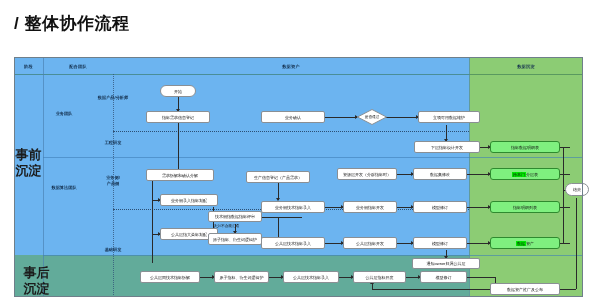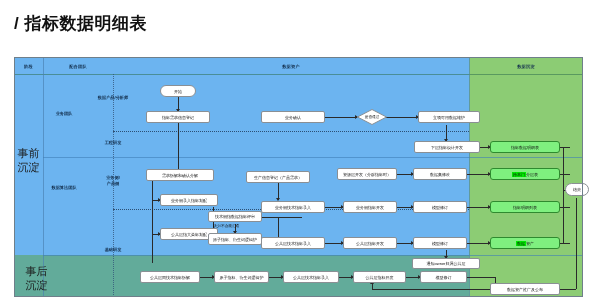--- a/index.html
+++ b/index.html
@@ -45,21 +45,21 @@
   
   .hsep{position:absolute;left:29px;width:540px;height:1px;background:#3f7fb8;opacity:.6;}
   .hsep-d{position:absolute;left:99px;width:356px;height:0;border-top:1px dotted #2b4f74;}
 
   
   .lane-lbl{
     position:absolute;font-size:4.2px;color:#14304e;font-weight:bold;
     text-align:center;line-height:1.5;white-space:nowrap;
   }
   .stage-lbl{
-    position:absolute;font-size:11px;color:#1b1b1b;font-weight:normal;
+    position:absolute;font-size:13px;color:#1b1b1b;font-weight:bold;
     text-align:center;line-height:1.25;white-space:pre-line;
   }
 
   
   .node{
     position:absolute;box-sizing:border-box;
     background:#ffffff;border:1px solid #8a8f94;border-radius:2px;
     display:flex;align-items:center;justify-content:center;
     font-size:4px;color:#121212;line-height:1.25;text-align:center;
     padding:0 1px;white-space:nowrap;overflow:hidden;
@@ -83,21 +83,21 @@
   .arw.r{border-left:3px solid #2a2a2a;border-top:2px solid transparent;border-bottom:2px solid transparent;}
   .arw.l{border-right:3px solid #2a2a2a;border-top:2px solid transparent;border-bottom:2px solid transparent;}
   .arw.d{border-top:3px solid #2a2a2a;border-left:2px solid transparent;border-right:2px solid transparent;}
   .arw.u{border-bottom:3px solid #2a2a2a;border-left:2px solid transparent;border-right:2px solid transparent;}
 
   .edge-lbl{position:absolute;font-size:3.6px;color:#101010;white-space:nowrap;}
 </style>
 </head>
 <body>
 
-<div id="page-title">/ 指标数据明细表</div>
+<div id="page-title">/ 整体协作流程</div>
 
 <div id="chart">
 
   <div class="band band-blue"></div>
   <div class="band band-green"></div>
   <div class="band band-teal"></div>
 
   <div class="hdr-cell" style="left:0;width:29px;">阶段</div>
   <div class="hdr-cell" style="left:29px;width:70px;">配合团队</div>
   <div class="hdr-cell" style="left:99px;width:356px;">数据资产</div>

